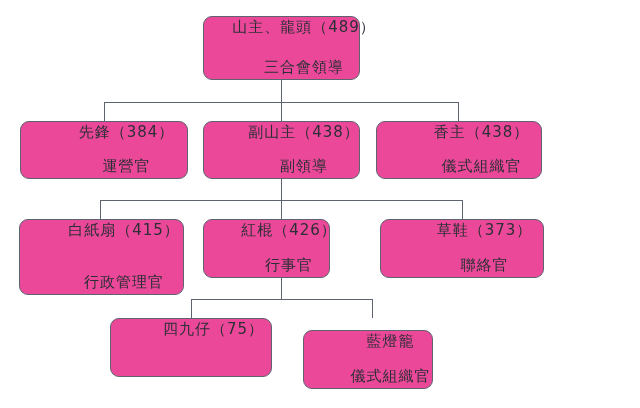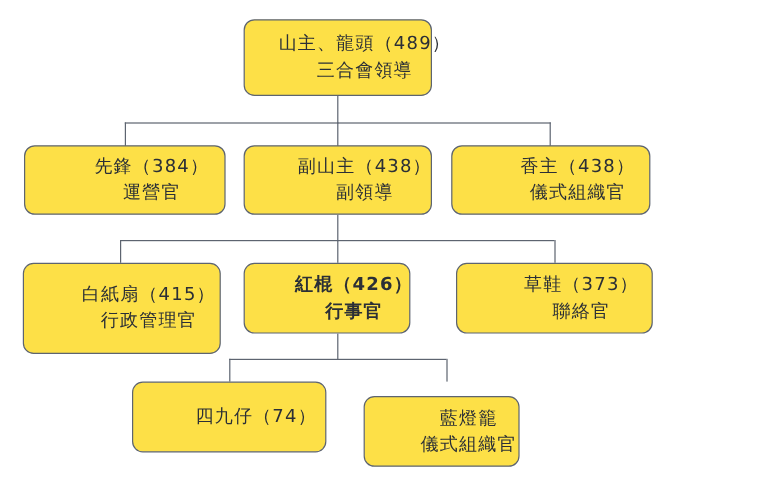--- a/index.html
+++ b/index.html
@@ -11,27 +11,27 @@
     position: relative;
     width: 640px;
     height: 408px;
     background: #ffffff;
     font-family: "DejaVu Sans", "Liberation Sans", sans-serif;
     overflow: hidden;
   }
   .node {
     position: absolute;
     box-sizing: border-box;
-    background: #fde047;
+    background: #ec4899;
     border: 1.4px solid #5d6470;
     border-radius: 9px;
     display: flex;
     flex-direction: column;
     align-items: center;
-    justify-content: center;
+    justify-content: space-between;
     color: #2b2f36;
     line-height: 1.45;
     letter-spacing: 1px;
     padding-left: 45px;
   }
   .node .l1, .node .l2 {
     display: block;
     white-space: nowrap;
   }
   .lvl0 { font-size: 15px; }
@@ -89,32 +89,32 @@
   <div class="node lvl1" style="left:376px; top:121px; width:166px; height:58px;">
     <span class="l1">香主（438）</span>
     <span class="l2">儀式組織官</span>
   </div>
 
   <div class="node lvl2" style="left:19px; top:219px; width:165px; height:76px;">
     <span class="l1">白紙扇（415）</span>
     <span class="l2">行政管理官</span>
   </div>
 
-  <div class="node lvl2" style="left:203px; top:219px; width:139px; height:59px;font-weight:bold;">
+  <div class="node lvl2" style="left:203px; top:219px; width:127px; height:59px;">
     <span class="l1">紅棍（426）</span>
     <span class="l2">行事官</span>
   </div>
 
   <div class="node lvl2" style="left:380px; top:219px; width:164px; height:59px;">
     <span class="l1">草鞋（373）</span>
     <span class="l2">聯絡官</span>
   </div>
 
   <div class="node lvl3" style="left:110px; top:318px; width:162px; height:59px;">
-    <span class="l1">四九仔（74）</span>
+    <span class="l1">四九仔（75）</span>
   </div>
 
   <div class="node lvl3" style="left:291px; top:330px; width:130px; height:59px;margin-left:12px;">
     <span class="l1">藍燈籠</span>
     <span class="l2">儀式組織官</span>
   </div>
 
 </div>
 
 </body></html>

